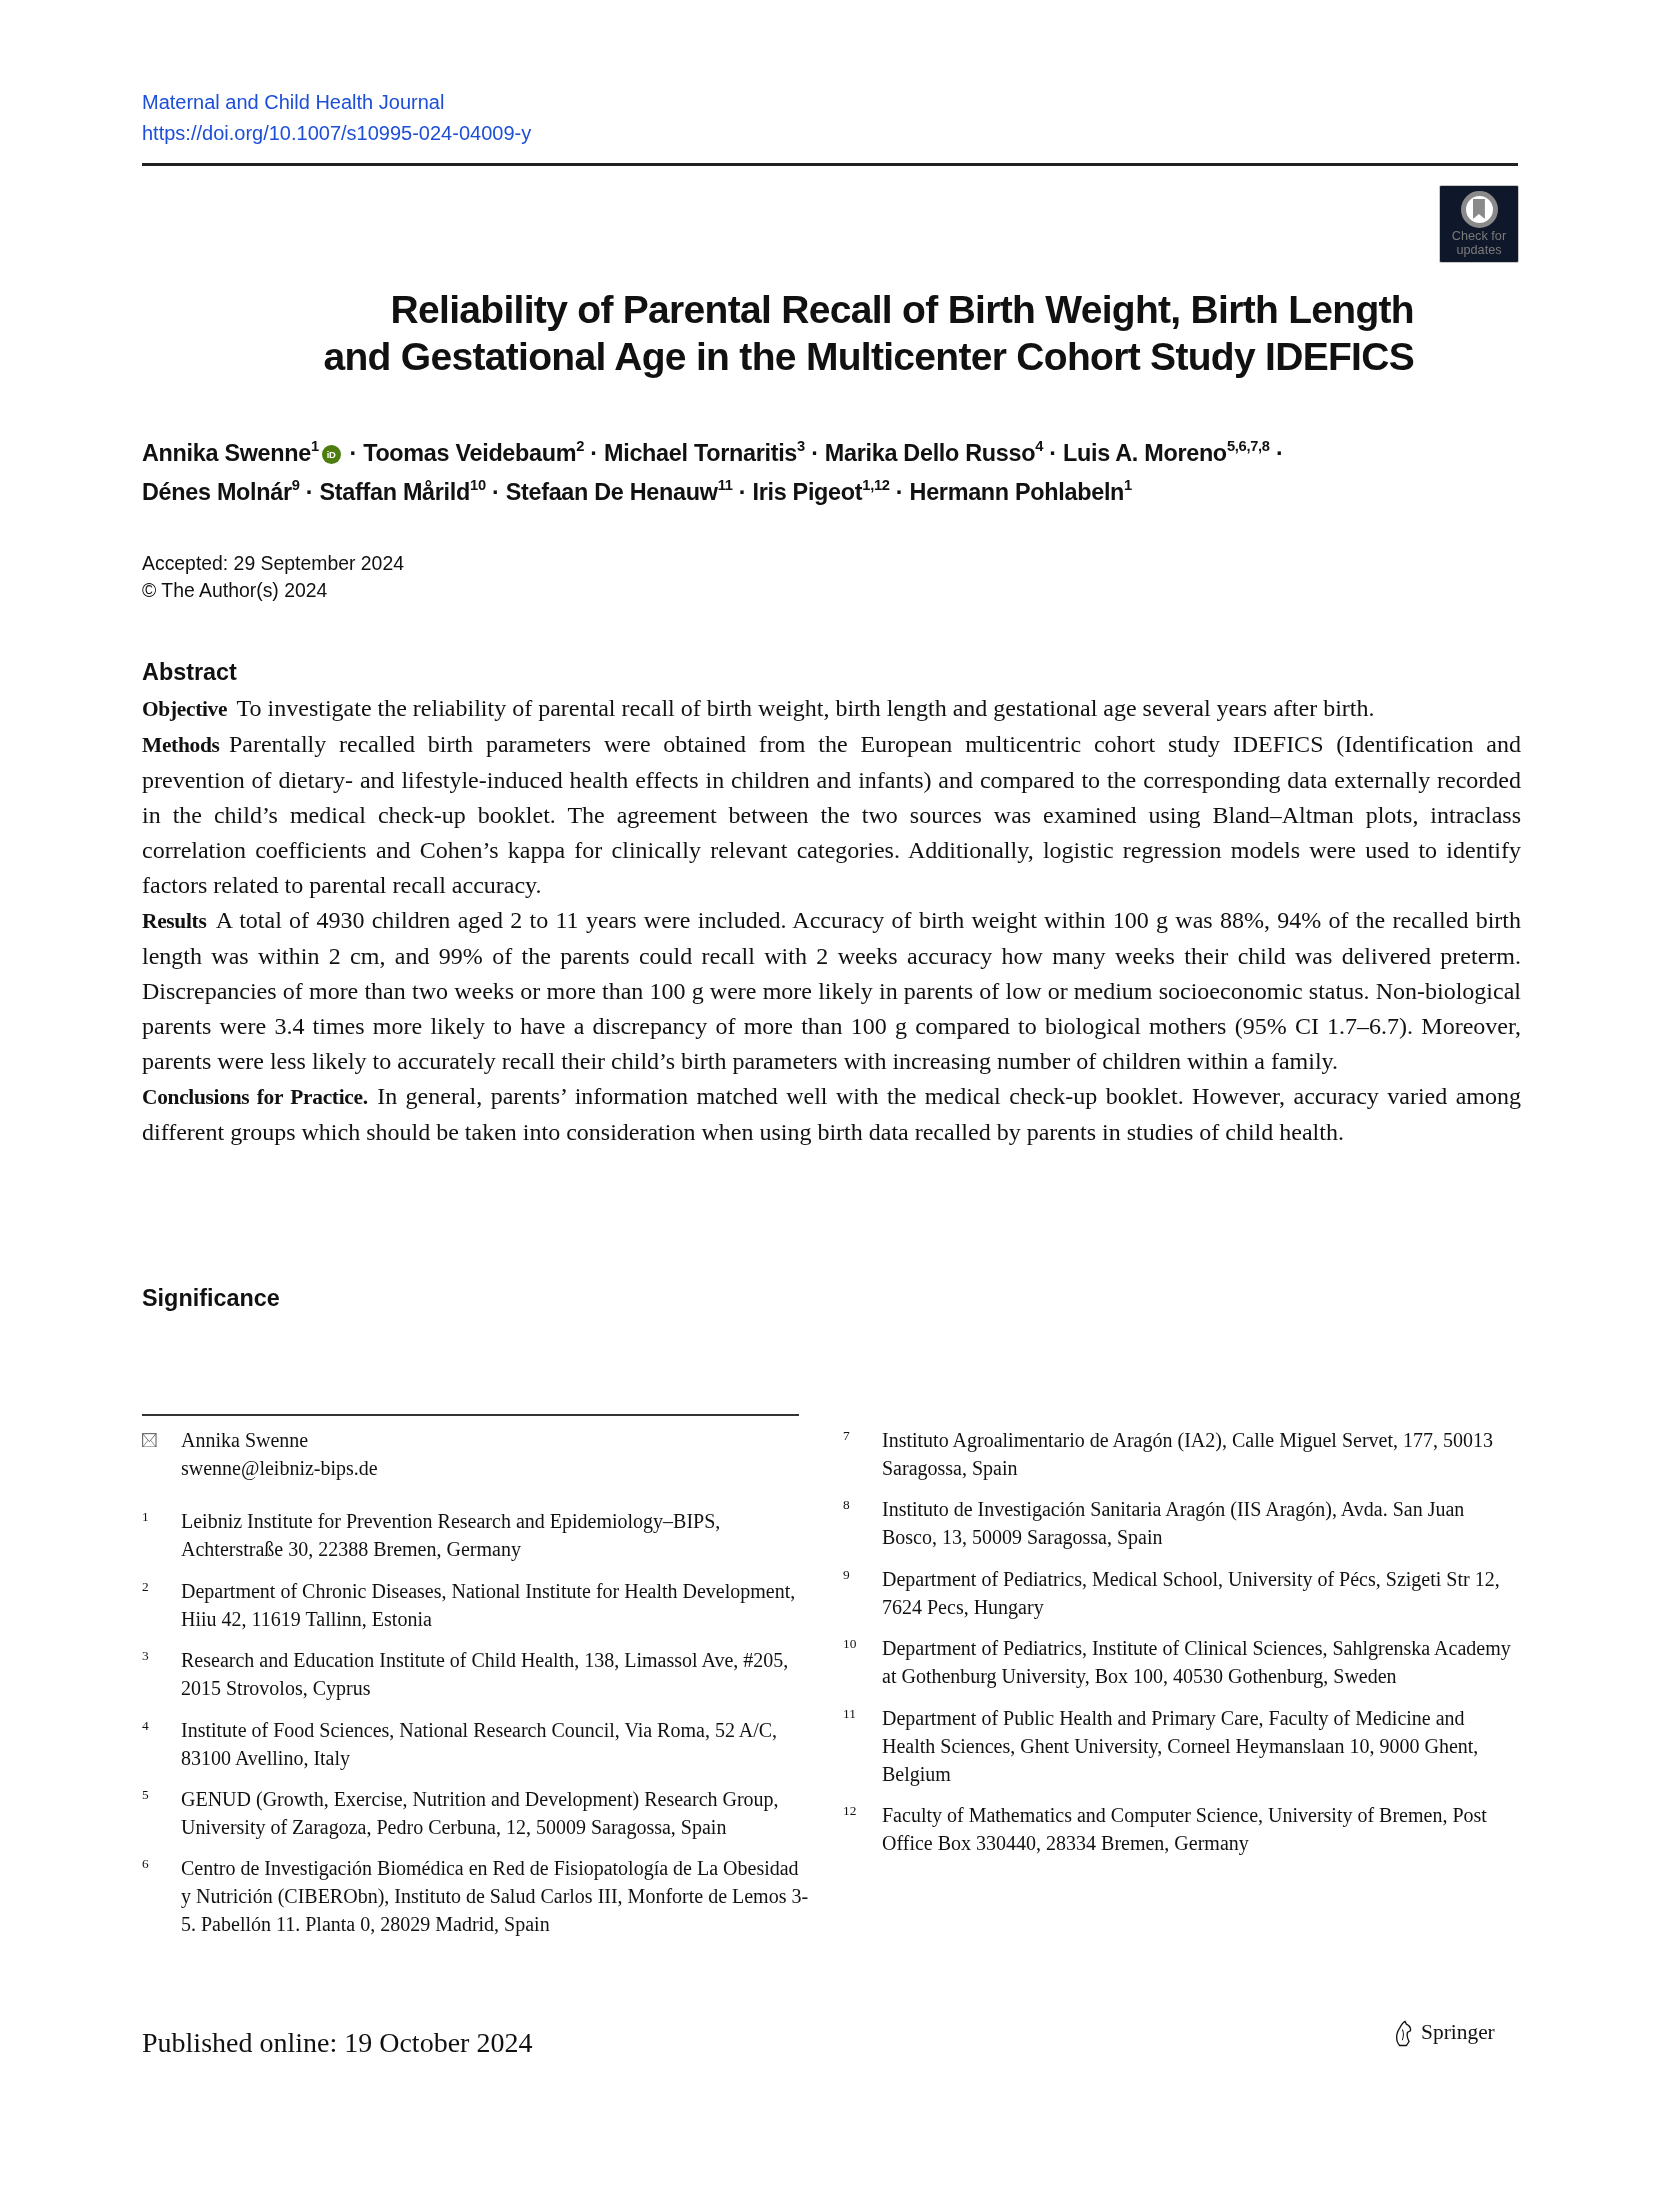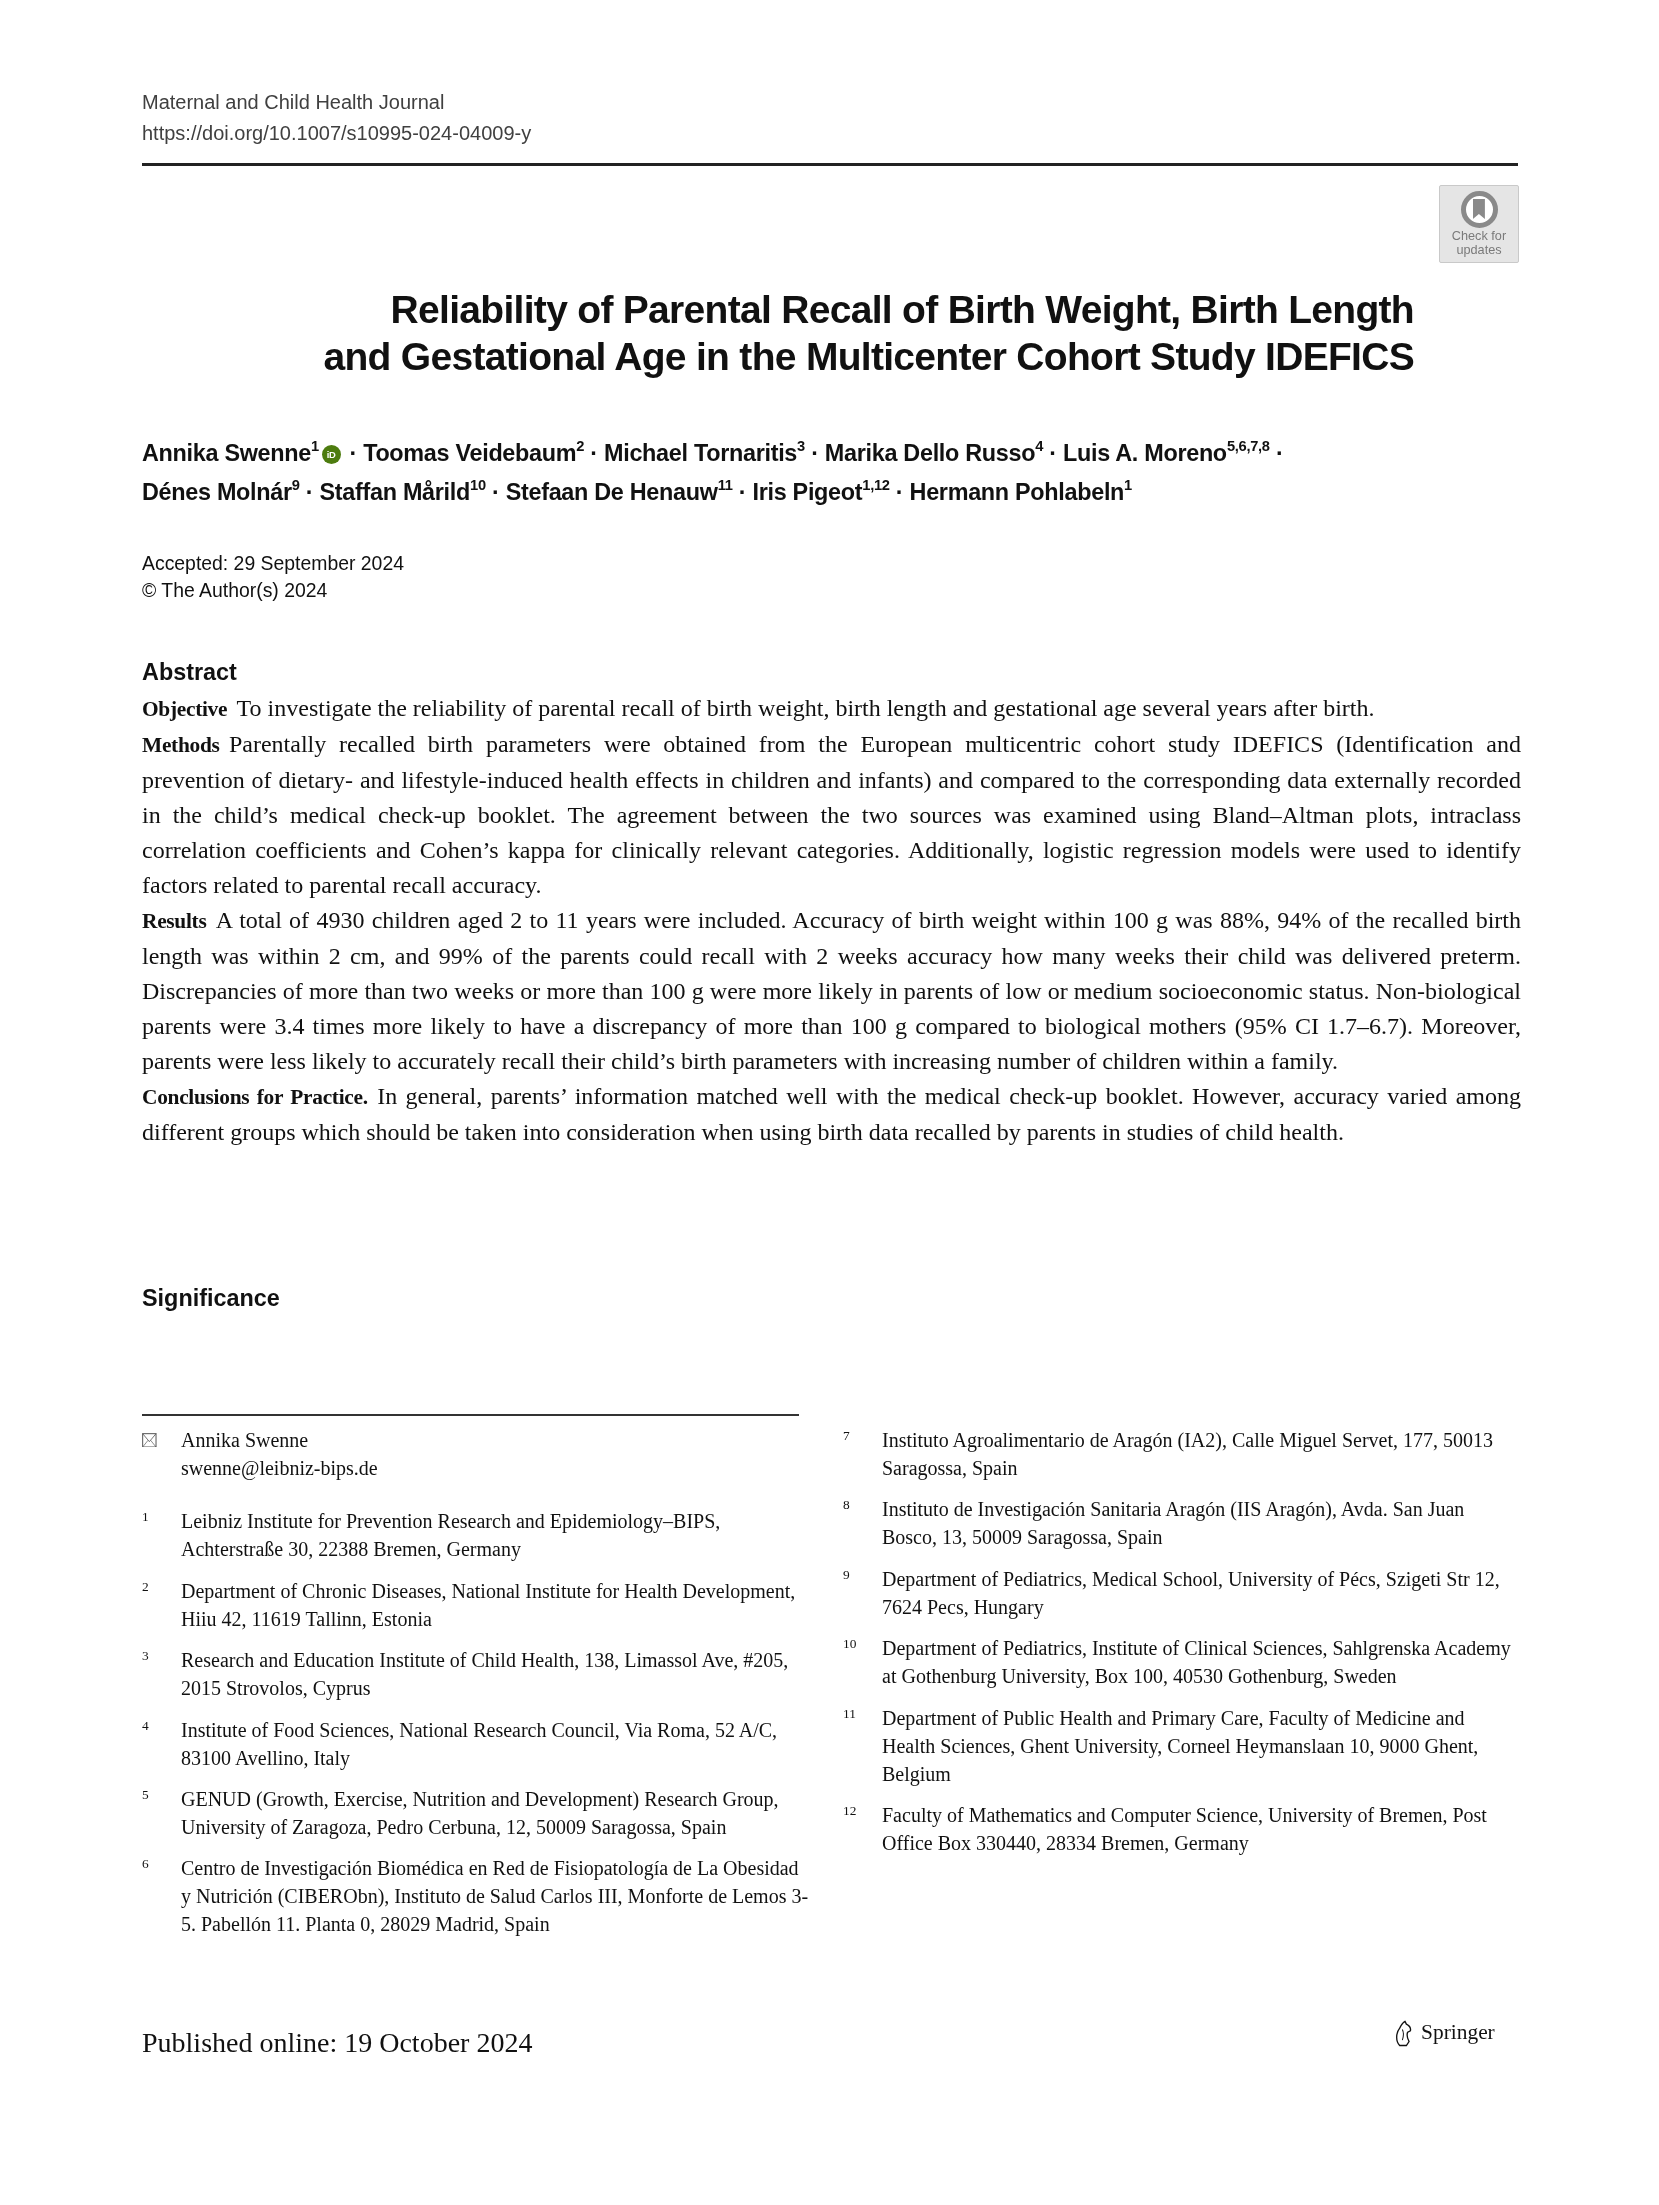--- a/index.html
+++ b/index.html
@@ -1,24 +1,24 @@
 <!DOCTYPE html>
 <html style="font-size:10.7px"><head>
 <meta charset="utf-8">
 <style>
   html, body { margin: 0; padding: 0; background: #ffffff; }
   body { width: 1660px; height: 2205px; position: relative; overflow: hidden; color: #111; }
   .sans { font-family: "Liberation Sans", "DejaVu Sans", sans-serif; }
   .serif { font-family: "Liberation Serif", "DejaVu Serif", serif; }
   .abs { position: absolute; }
 
-  #journal-header { left: 142px; top: 87px; font-size: 20px; line-height: 31px; color: #404040; }
+  #journal-header { left: 142px; top: 87px; font-size: 20px; line-height: 31px; color: #1d4ed8; }
   #header-rule { left: 142px; top: 163px; width: 1376px; height: 3.3px; background: #222; }
 
-  #check-updates { left: 1439px; top: 185px; width: 78px; height: 76px; border: 1.3px solid #c9c9c9; background: #e5e5e5; border-radius: 2px; text-align: center; }
+  #check-updates { left: 1439px; top: 185px; width: 78px; height: 76px; border: 1.3px solid #c9c9c9; background: #0f172a; border-radius: 2px; text-align: center; }
   #check-updates .badge { margin: 5.4px auto 0; width: 37px; height: 37px; border-radius: 50%; border: 5.4px solid #8a8a8a; box-sizing: border-box; position: relative; background: #fff; }
   #check-updates .badge::after { content: ""; position: absolute; left: 7.4px; top: 2.7px; width: 12px; height: 20px; background: #8a8a8a; clip-path: polygon(0 0, 100% 0, 100% 100%, 50% 75%, 0 100%); }
   #check-updates .lbl { font-size: 12.7px; line-height: 13.4px; color: #7a7a7a; margin-top: 1.3px; }
 
   #title { left: 142px; top: 286px; width: 1272px; font-size: 39px; line-height: 47px; font-weight: bold; letter-spacing: -0.7px; text-align: right; }
 
   #authors { left: 142px; top: 434px; width: 1379px; font-size: 23.4px; line-height: 39px; font-weight: bold; letter-spacing: -0.3px; }
   #authors sup { font-size: 14.7px; line-height: 0; position: relative; top: -1.3px; }
   .orcid { display: inline-block; width: 19px; height: 19px; border-radius: 50%; background: #4d7c0f; color: #fff; font-size: 9.4px; font-weight: bold; line-height: 19px; text-align: center; vertical-align: 2.7px; margin: 0 2.7px; }
 

